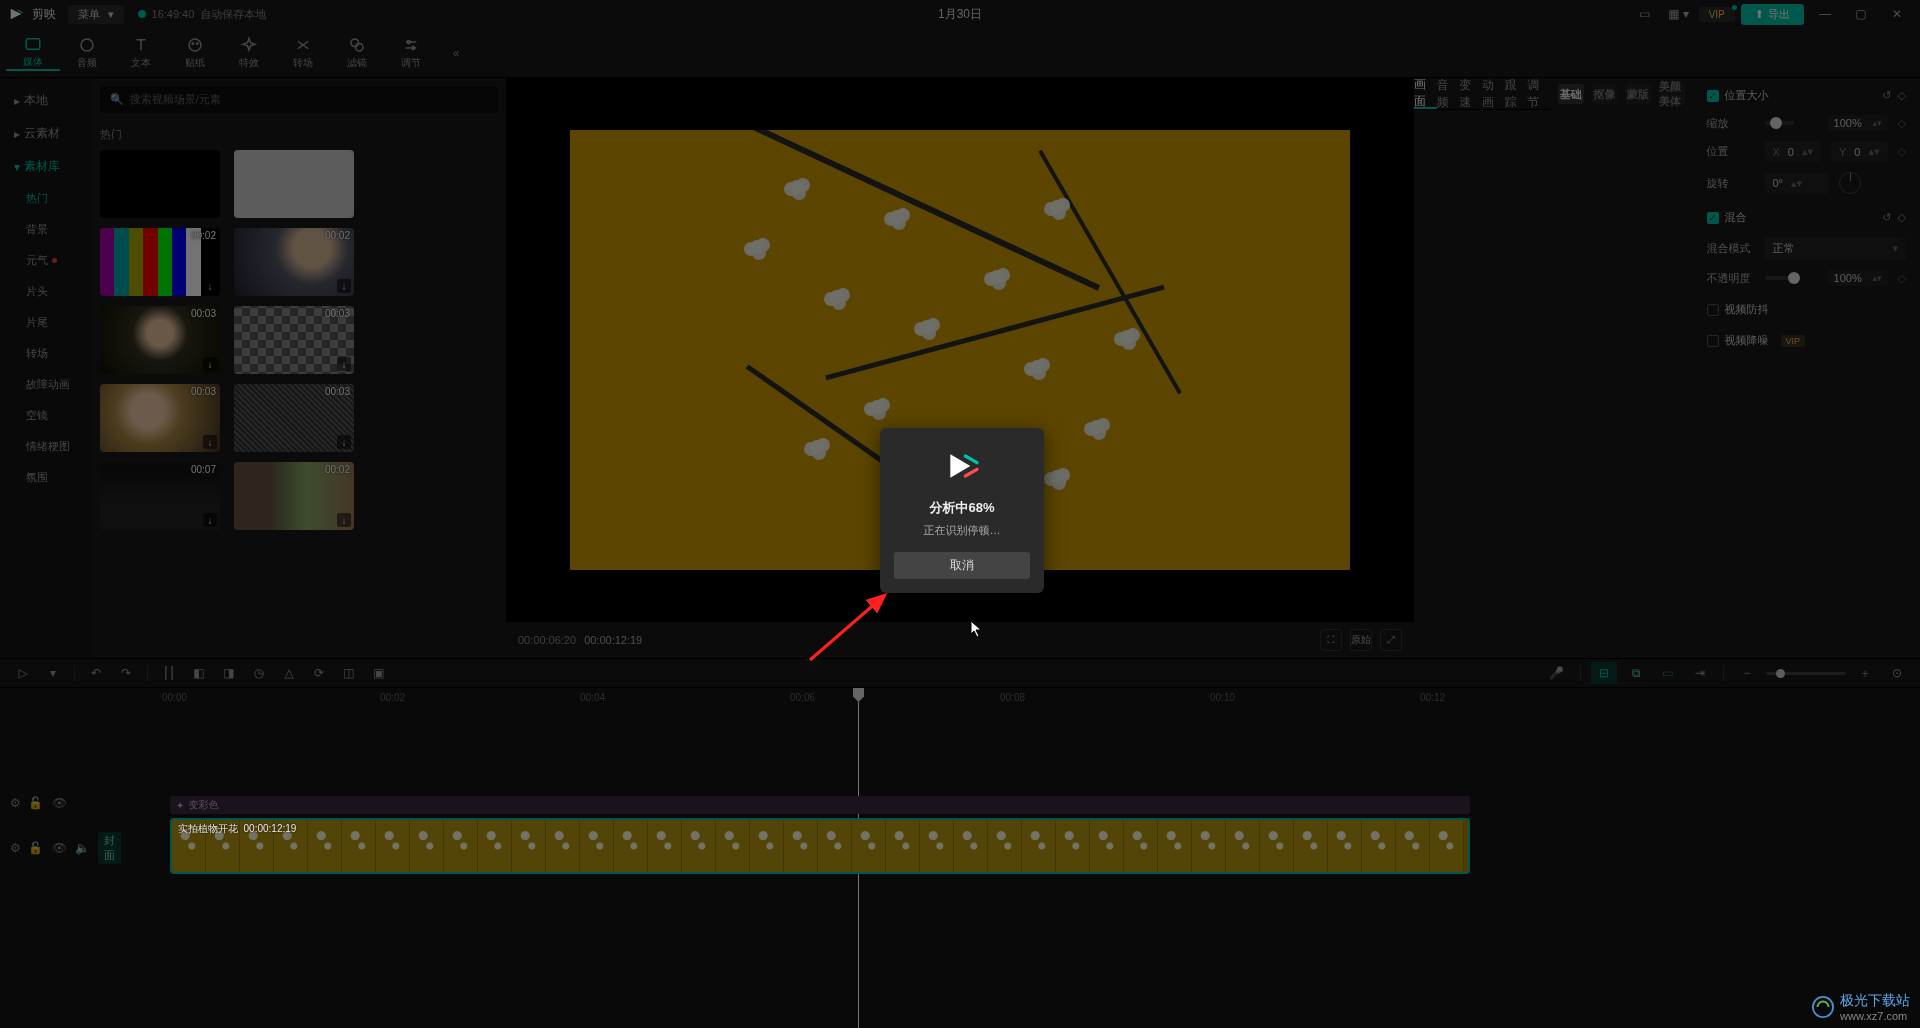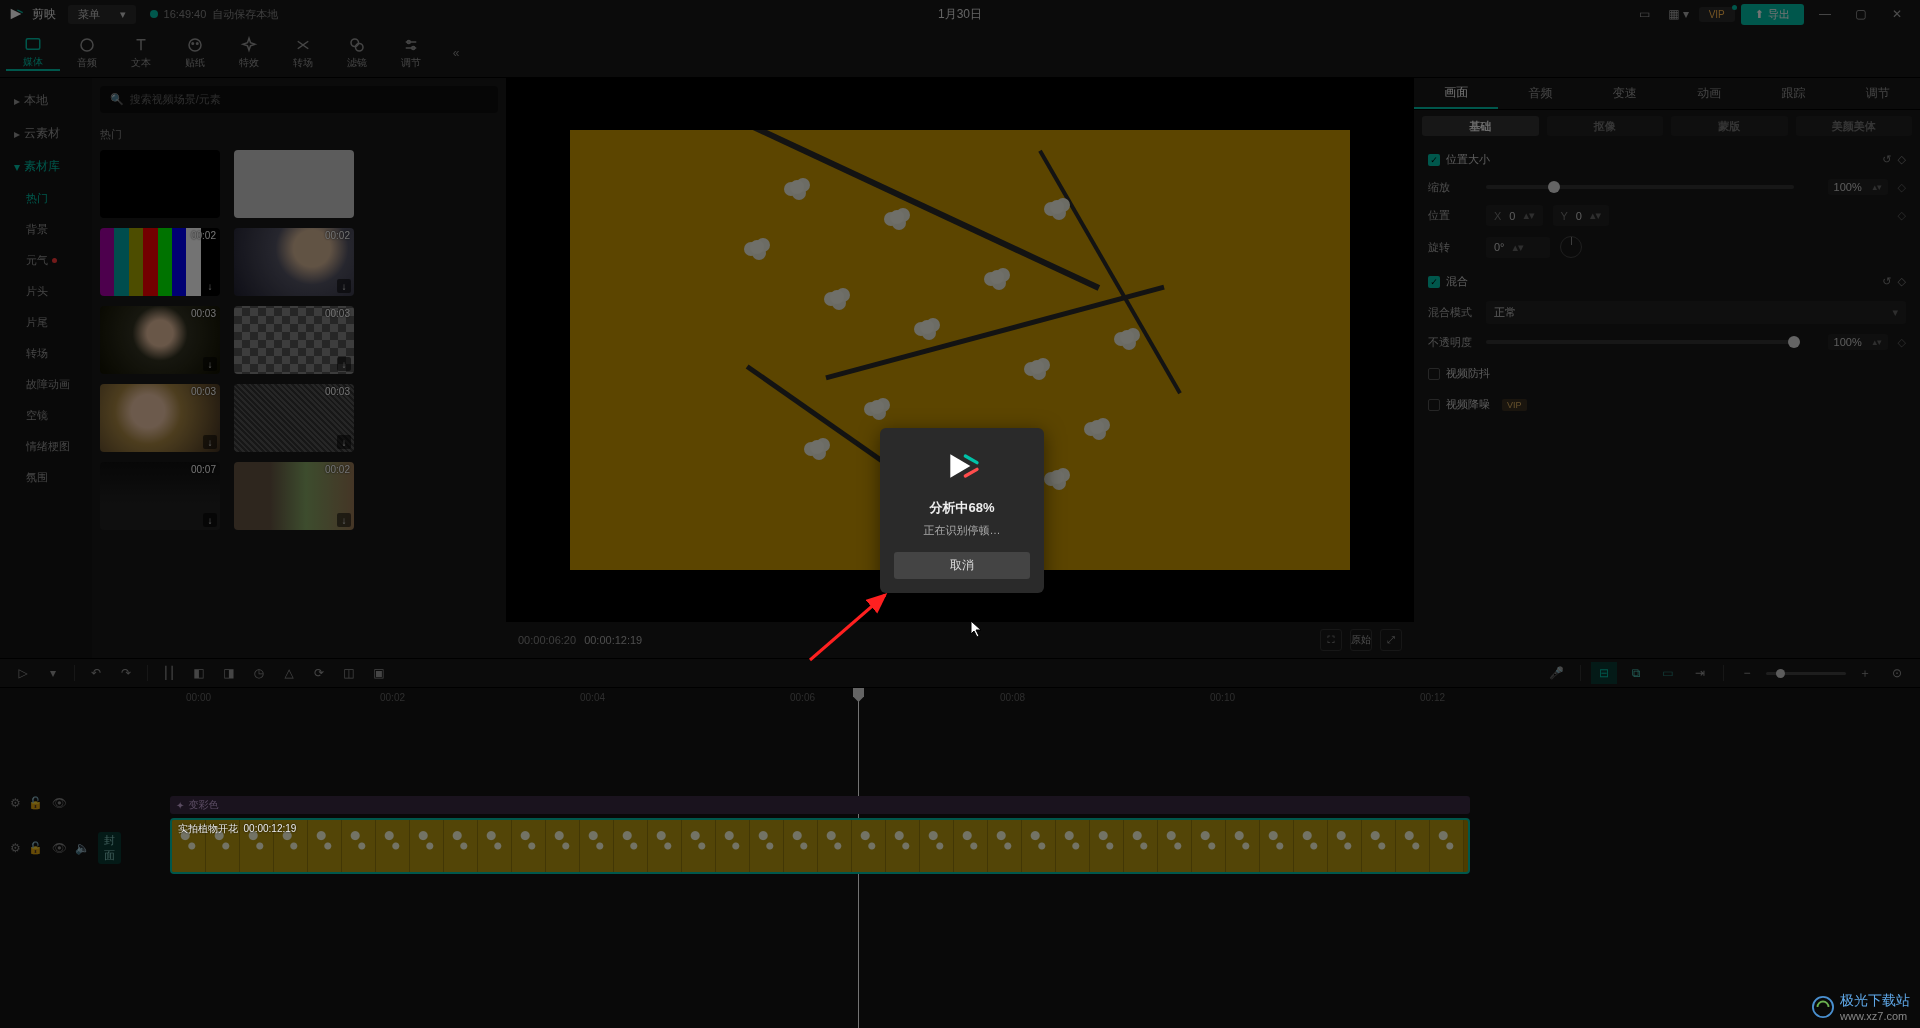--- a/index.html
+++ b/index.html
@@ -3,21 +3,21 @@
 <meta charset="utf-8">
 <style>
 * { margin: 0; padding: 0; box-sizing: border-box; font-family: "Microsoft YaHei", sans-serif; }
 body { background: #0d0d0d; color: #ccc; width: 1920px; height: 1028px; overflow: hidden; position: relative; font-size: 12px; }
 
 
 .titlebar { height: 28px; background: #1a1a1a; display: flex; align-items: center; padding: 0 8px; }
 .titlebar .logo { display: flex; align-items: center; gap: 4px; }
 .titlebar .logo svg { width: 16px; height: 16px; }
 .titlebar .app-name { font-size: 12px; color: #e6e6e6; margin-left: 4px; }
-.titlebar .menu-btn { background: #2a2a2a; padding: 2px 10px; border-radius: 3px; margin-left: 12px; font-size: 11px; color: #ccc; display: flex; align-items: center; gap: 20px; }
+.titlebar .menu-btn { background: #2a2a2a; padding: 2px 10px; border-radius: 3px; margin-left: 12px; font-size: 11px; color: #ccc; display: flex; align-items: center; gap: 8px; }
 .titlebar .autosave { margin-left: 14px; display: flex; align-items: center; gap: 6px; font-size: 11px; color: #888; }
 .titlebar .autosave .dot { width: 8px; height: 8px; border-radius: 50%; background: #00c2a8; }
 .titlebar .center-title { position: absolute; left: 50%; transform: translateX(-50%); color: #ddd; font-size: 12px; }
 .titlebar .right-controls { margin-left: auto; display: flex; align-items: center; gap: 6px; }
 .titlebar .icon-btn { width: 28px; height: 20px; display: flex; align-items: center; justify-content: center; color: #aaa; border-radius: 3px; }
 .titlebar .vip-badge { background: #2a2a2a; padding: 2px 10px; border-radius: 3px; color: #ffb84d; font-size: 10px; position: relative; }
 .titlebar .vip-badge::after { content:""; position:absolute; top:-2px; right:-2px; width:5px; height:5px; border-radius:50%; background:#00c2a8; }
 .titlebar .export-btn { background: #00c2a8; color: #fff; padding: 3px 14px; border-radius: 3px; font-size: 11px; display:flex; align-items:center; gap:4px; }
 .win-ctrl { width: 30px; height: 28px; display: flex; align-items: center; justify-content: center; color:#aaa; }
 
@@ -70,21 +70,21 @@
 .branch.b3 { width:300px; height:5px; top:320px; left:150px; transform:rotate(35deg); }
 .branch.b4 { width:280px; height:4px; top:140px; left:400px; transform:rotate(60deg); }
 .flower { position:absolute; width:14px; height:14px; background:#f5f5e8; border-radius:50%; box-shadow: -6px 2px 0 #f0f0e0, 6px -2px 0 #f0f0e0, 2px 6px 0 #eaeadc; }
 .player-footer { height: 36px; background: #1a1a1a; display:flex; align-items:center; padding:0 12px; font-size:11px; }
 .player-footer .time-cur { color:#888; }
 .player-footer .time-tot { color:#aaa; margin-left:8px; }
 .player-footer .right { margin-left:auto; display:flex; gap:8px; }
 .pf-btn { width:22px; height:22px; display:flex;align-items:center;justify-content:center; color:#aaa; border:1px solid #333; border-radius:3px; font-size:10px;}
 
 
-.right-panel { width: 506px; background: #1a1a1a; display:flex; flex-direction:column; }
+.right-panel { width: 506px; background: #1a1a1a; display:flex; flex-direction:row; }
 .rp-tabs { height: 32px; display:flex; border-bottom:1px solid #000; }
 .rp-tab { flex:1; display:flex; align-items:center; justify-content:center; font-size:12px; color:#999; }
 .rp-tab.active { color:#fff; border-bottom:2px solid #00c2a8; }
 .rp-subtabs { height: 32px; display:flex; gap:8px; padding:6px 8px; }
 .rp-subtab { flex:1; background:#222; border-radius:3px; display:flex;align-items:center;justify-content:center; font-size:11px; color:#777;font-weight:bold; }
 .rp-subtab.active { background:#333; color:#eee; }
 .rp-body { padding:10px 14px; font-size:11px; color:#ccc; }
 .rp-section { margin-bottom:16px; }
 .rp-sec-head { display:flex; align-items:center; gap:6px; margin-bottom:12px; }
 .rp-sec-head .cb { width:12px;height:12px;background:#00c2a8;border-radius:2px;display:flex;align-items:center;justify-content:center;color:#000;font-size:9px; }
@@ -490,21 +490,21 @@
     <div class="zoom-slider">
         <div class="zk"></div>
       </div>
     <div class="tt-btn">＋</div>
     <div class="tt-btn">⊙</div>
   </div>
 </div>
 
 <div class="timeline">
   <div class="ruler">
-    <span class="ruler-tick" style="left:186px">00:00</span>
+    <span class="ruler-tick" style="left:162px">00:00</span>
     <span class="ruler-tick" style="left:380px">00:02</span>
     <span class="ruler-tick" style="left:580px">00:04</span>
     <span class="ruler-tick" style="left:790px">00:06</span>
     <span class="ruler-tick" style="left:1000px">00:08</span>
     <span class="ruler-tick" style="left:1210px">00:10</span>
     <span class="ruler-tick" style="left:1420px">00:12</span>
   </div>
   <div class="playhead"></div>
 
   <div class="track-controls" style="top:108px">

